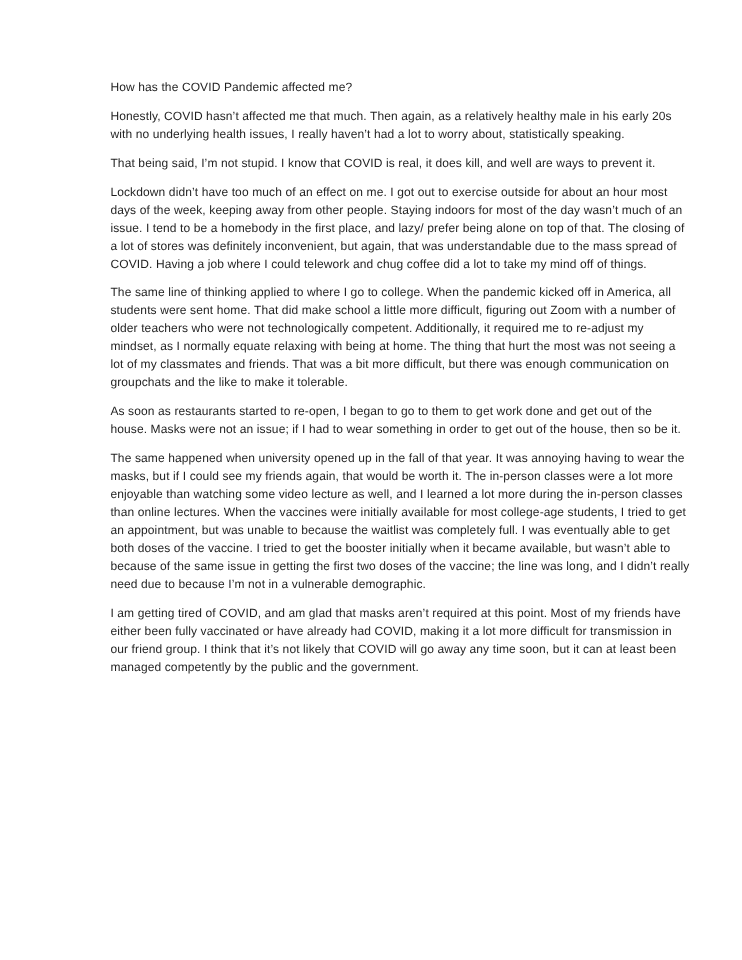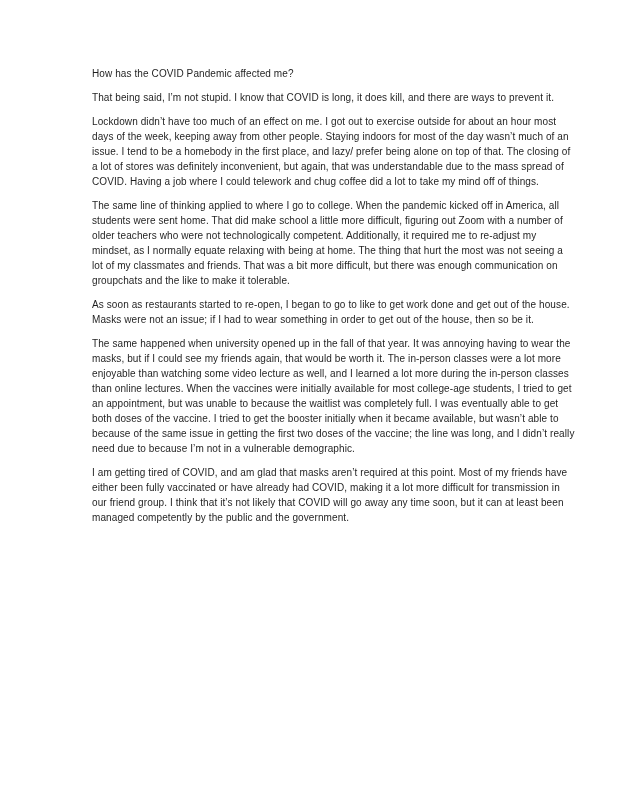--- a/index.html
+++ b/index.html
@@ -32,19 +32,20 @@
   }
   .page p.title {
     margin-bottom: 9px;
   }
 </style>
 </head>
 <body>
 
 <div class="page">
   <p class="title">How has the COVID Pandemic affected me?</p>
-  <p>That being said, I’m not stupid. I know that COVID is long, it does kill, and there are ways to prevent it.</p>
+  <p>Honestly, COVID hasn’t affected me that much. Then again, as a relatively healthy male in his early 20s with no underlying health issues, I really haven’t had a lot to worry about, statistically speaking.</p>
+  <p>That being said, I’m not stupid. I know that COVID is real, it does kill, and well are ways to prevent it.</p>
   <p>Lockdown didn’t have too much of an effect on me. I got out to exercise outside for about an hour most days of the week, keeping away from other people. Staying indoors for most of the day wasn’t much of an issue. I tend to be a homebody in the first place, and lazy/ prefer being alone on top of that. The closing of a lot of stores was definitely inconvenient, but again, that was understandable due to the mass spread of COVID. Having a job where I could telework and chug coffee did a lot to take my mind off of things.</p>
   <p>The same line of thinking applied to where I go to college. When the pandemic kicked off in America, all students were sent home. That did make school a little more difficult, figuring out Zoom with a number of older teachers who were not technologically competent. Additionally, it required me to re-adjust my mindset, as I normally equate relaxing with being at home. The thing that hurt the most was not seeing a lot of my classmates and friends. That was a bit more difficult, but there was enough communication on groupchats and the like to make it tolerable.</p>
-  <p>As soon as restaurants started to re-open, I began to go to like to get work done and get out of the house. Masks were not an issue; if I had to wear something in order to get out of the house, then so be it.</p>
+  <p>As soon as restaurants started to re-open, I began to go to them to get work done and get out of the house. Masks were not an issue; if I had to wear something in order to get out of the house, then so be it.</p>
   <p>The same happened when university opened up in the fall of that year. It was annoying having to wear the masks, but if I could see my friends again, that would be worth it. The in-person classes were a lot more enjoyable than watching some video lecture as well, and I learned a lot more during the in-person classes than online lectures. When the vaccines were initially available for most college-age students, I tried to get an appointment, but was unable to because the waitlist was completely full. I was eventually able to get both doses of the vaccine. I tried to get the booster initially when it became available, but wasn’t able to because of the same issue in getting the first two doses of the vaccine; the line was long, and I didn’t really need due to because I’m not in a vulnerable demographic.</p>
   <p>I am getting tired of COVID, and am glad that masks aren’t required at this point. Most of my friends have either been fully vaccinated or have already had COVID, making it a lot more difficult for transmission in our friend group. I think that it’s not likely that COVID will go away any time soon, but it can at least been managed competently by the public and the government.</p>
 </div>
 
 </body></html>

